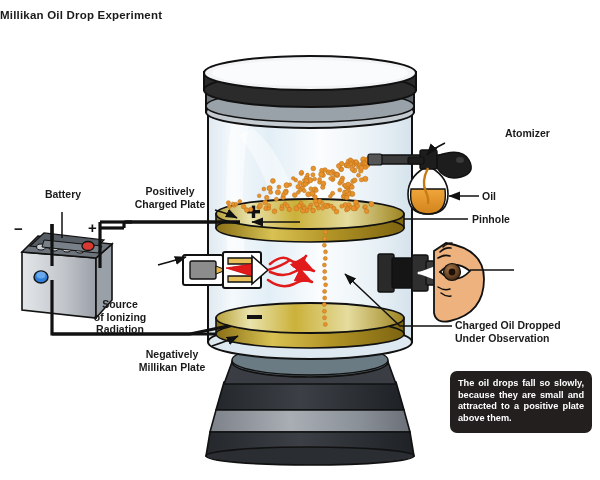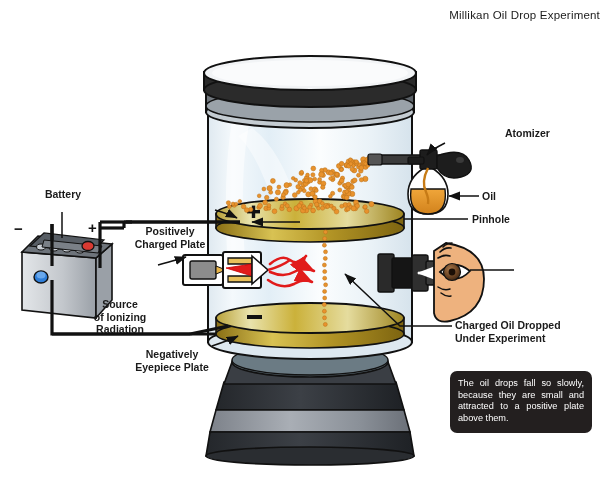--- a/index.html
+++ b/index.html
@@ -9,31 +9,31 @@
     position:relative;overflow:hidden;
   }
   #stage{position:absolute;inset:0;width:600px;height:480px;}
   .lbl{
     position:absolute;font-weight:bold;color:#1a1a1a;
     font-size:10.5px;line-height:12.5px;white-space:pre-line;
   }
   .lbl.c{text-align:center;}
   .lbl.l{text-align:left;}
   #title{
-    position:absolute;top:9px;left:0;width:600px;text-align:right;
-    font-size:11.5px;font-weight:normal;color:#1a1a1a;letter-spacing:.2px;
+    position:absolute;top:9px;left:0;width:600px;text-align:left;
+    font-size:11.5px;font-weight:bold;color:#1a1a1a;letter-spacing:.2px;
   }
   #infobox{
     position:absolute;left:450px;top:371px;width:142px;height:62px;
     background:#231f1f;border-radius:7px;
   }
   #infobox p{
     margin:0;padding:7px 8px 0 8px;color:#ffffff;
     font-size:9.2px;line-height:11.6px;text-align:justify;
-    font-weight:normal;
+    font-weight:bold;
   }
   .sign{
     position:absolute;font-weight:bold;color:#111;font-size:15px;
   }
 </style>
 </head>
 <body>
 
 <div id="stage">
 
@@ -451,41 +451,41 @@
       <path d="M479,196 q-20,0 -30,0" marker-end="url(#arrowBlack)"></path>
       <path d="M468,219 L404,219"></path>
       <path d="M514,270 L470,270"></path>
       <path d="M452,326 L400,326 L345,274" marker-end="url(#arrowBlack)"></path>
       <path d="M158,265 q22,-6 28,-8" marker-end="url(#arrowBlack)"></path>
       <path d="M300,222 q-30,0 -48,0" marker-end="url(#arrowBlack)"></path>
       <path d="M62,212 L62,238"></path>
     </g>
   </svg>
 
-  <div class="lbl c" style="left:122px;top:185px;width:96px;margin-top:40px;">Positively
+  <div class="lbl c" style="left:122px;top:185px;width:96px;">Positively
 Charged Plate</div>
 
   <div class="lbl c" style="left:122px;top:348px;width:100px;">Negatively
-Eyepiece Plate</div>
+Millikan Plate</div>
 
   <div class="lbl c" style="left:34px;top:188px;width:58px;">Battery</div>
 
   <div class="sign" style="left:14px;top:220px;">−</div>
   <div class="sign" style="left:88px;top:219px;">+</div>
 
   <div class="lbl c" style="left:78px;top:268px;width:84px;margin-top:30px;">Source
 of Ionizing Radiation</div>
 
   <div class="lbl l" style="left:481px;top:127px;width:80px;margin-left:24px;">Atomizer</div>
 
   <div class="lbl l" style="left:482px;top:190px;width:40px;">Oil</div>
 
   <div class="lbl l" style="left:472px;top:213px;width:60px;">Pinhole</div>
 
 
   <div class="lbl l" style="left:455px;top:319px;width:142px;">Charged Oil Dropped
-Under Experiment</div>
+Under Observation</div>
 
   <div id="infobox">
     <p>The oil drops fall so slowly, because they are small and attracted to a  positive plate above them.</p>
   </div>
 
 </div>
 
 </body></html>

